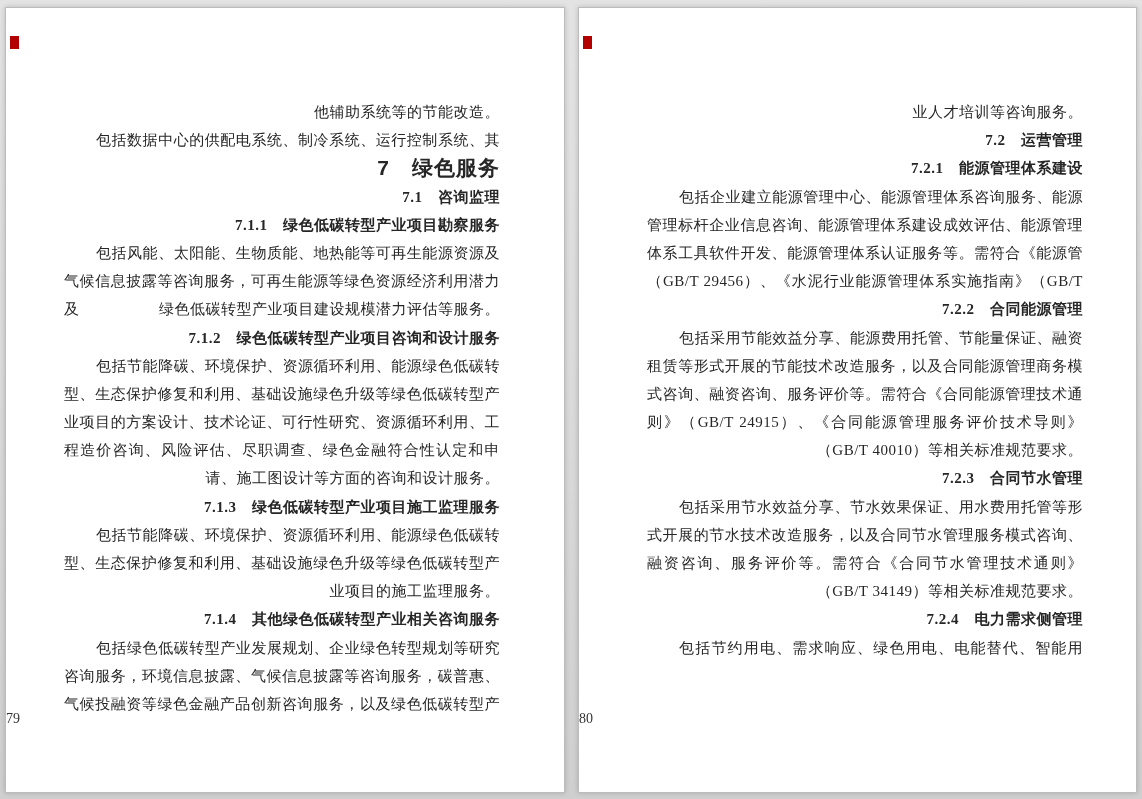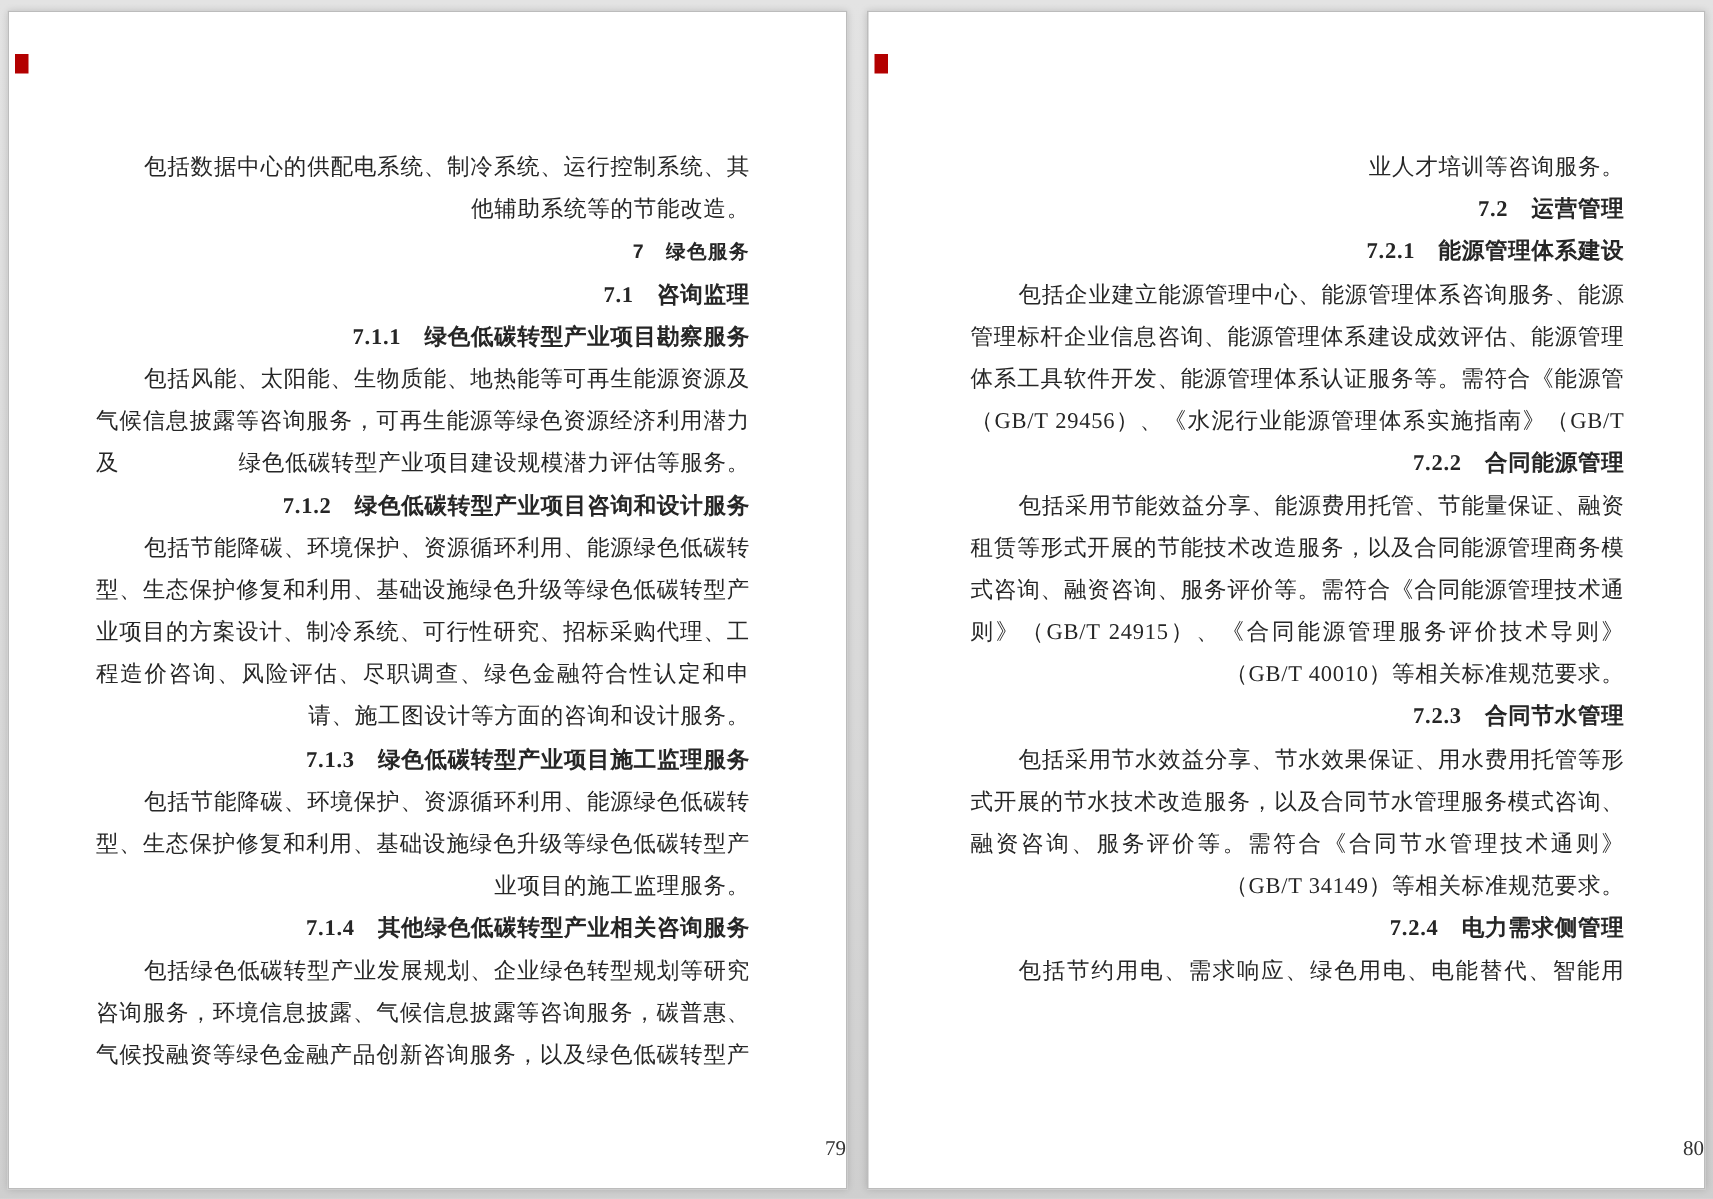--- a/index.html
+++ b/index.html
@@ -27,51 +27,51 @@
   .page-left .content{left:58px;}
   .page-right .content{left:68px;}
   .line{
     font-size:15px;line-height:28.2px;height:28.2px;
     color:#262626;text-align:right;
     letter-spacing:0.5px;
   }
   .line.just{text-align:justify;text-align-last:justify;}
   .line.indent{padding-left:32px;}
   .line.h1{
-    font-weight:bold;font-size:13px;
+    font-weight:bold;font-size:21px;
     font-family:"Liberation Sans","DejaVu Sans",sans-serif;
     letter-spacing:1px;
   }
   .line.h2{font-weight:bold;padding-left:24px;}
   .line.h3{font-weight:bold;padding-left:46px;}
   .page-number{
     position:absolute;top:703px;left:0;width:100%;
-    text-align:right;font-size:14px;color:#333333;margin-top:48px;
+    text-align:left;font-size:14px;color:#333333;
   }
 </style>
 </head>
 <body>
 
 <div class="canvas">
 
   <div class="page page-left">
     <span class="red-mark"></span>
     <div class="content">
+        <div class="line body">他辅助系统等的节能改造。</div>
         <div class="line body indent just">包括数据中心的供配电系统、制冷系统、运行控制系统、其</div>
-        <div class="line body">他辅助系统等的节能改造。</div>
         <div class="line h1">7　绿色服务</div>
         <div class="line h2">7.1　咨询监理</div>
         <div class="line h3">7.1.1　绿色低碳转型产业项目勘察服务</div>
         <div class="line body indent just">包括风能、太阳能、生物质能、地热能等可再生能源资源及</div>
         <div class="line body just">气候信息披露等咨询服务，可再生能源等绿色资源经济利用潜力及</div>
         <div class="line body">绿色低碳转型产业项目建设规模潜力评估等服务。</div>
         <div class="line h3">7.1.2　绿色低碳转型产业项目咨询和设计服务</div>
         <div class="line body indent just">包括节能降碳、环境保护、资源循环利用、能源绿色低碳转</div>
         <div class="line body just">型、生态保护修复和利用、基础设施绿色升级等绿色低碳转型产</div>
-        <div class="line body just">业项目的方案设计、制冷系统、可行性研究、招标采购代理、工</div>
+        <div class="line body just">业项目的方案设计、技术论证、可行性研究、资源循环利用、工</div>
         <div class="line body just">程造价咨询、风险评估、尽职调查、绿色金融符合性认定和申</div>
         <div class="line body">请、施工图设计等方面的咨询和设计服务。</div>
         <div class="line h3">7.1.3　绿色低碳转型产业项目施工监理服务</div>
         <div class="line body indent just">包括节能降碳、环境保护、资源循环利用、能源绿色低碳转</div>
         <div class="line body just">型、生态保护修复和利用、基础设施绿色升级等绿色低碳转型产</div>
         <div class="line body">业项目的施工监理服务。</div>
         <div class="line h3">7.1.4　其他绿色低碳转型产业相关咨询服务</div>
         <div class="line body indent just">包括绿色低碳转型产业发展规划、企业绿色转型规划等研究</div>
         <div class="line body just">咨询服务，环境信息披露、气候信息披露等咨询服务，碳普惠、</div>
         <div class="line body just">气候投融资等绿色金融产品创新咨询服务，以及绿色低碳转型产</div>

